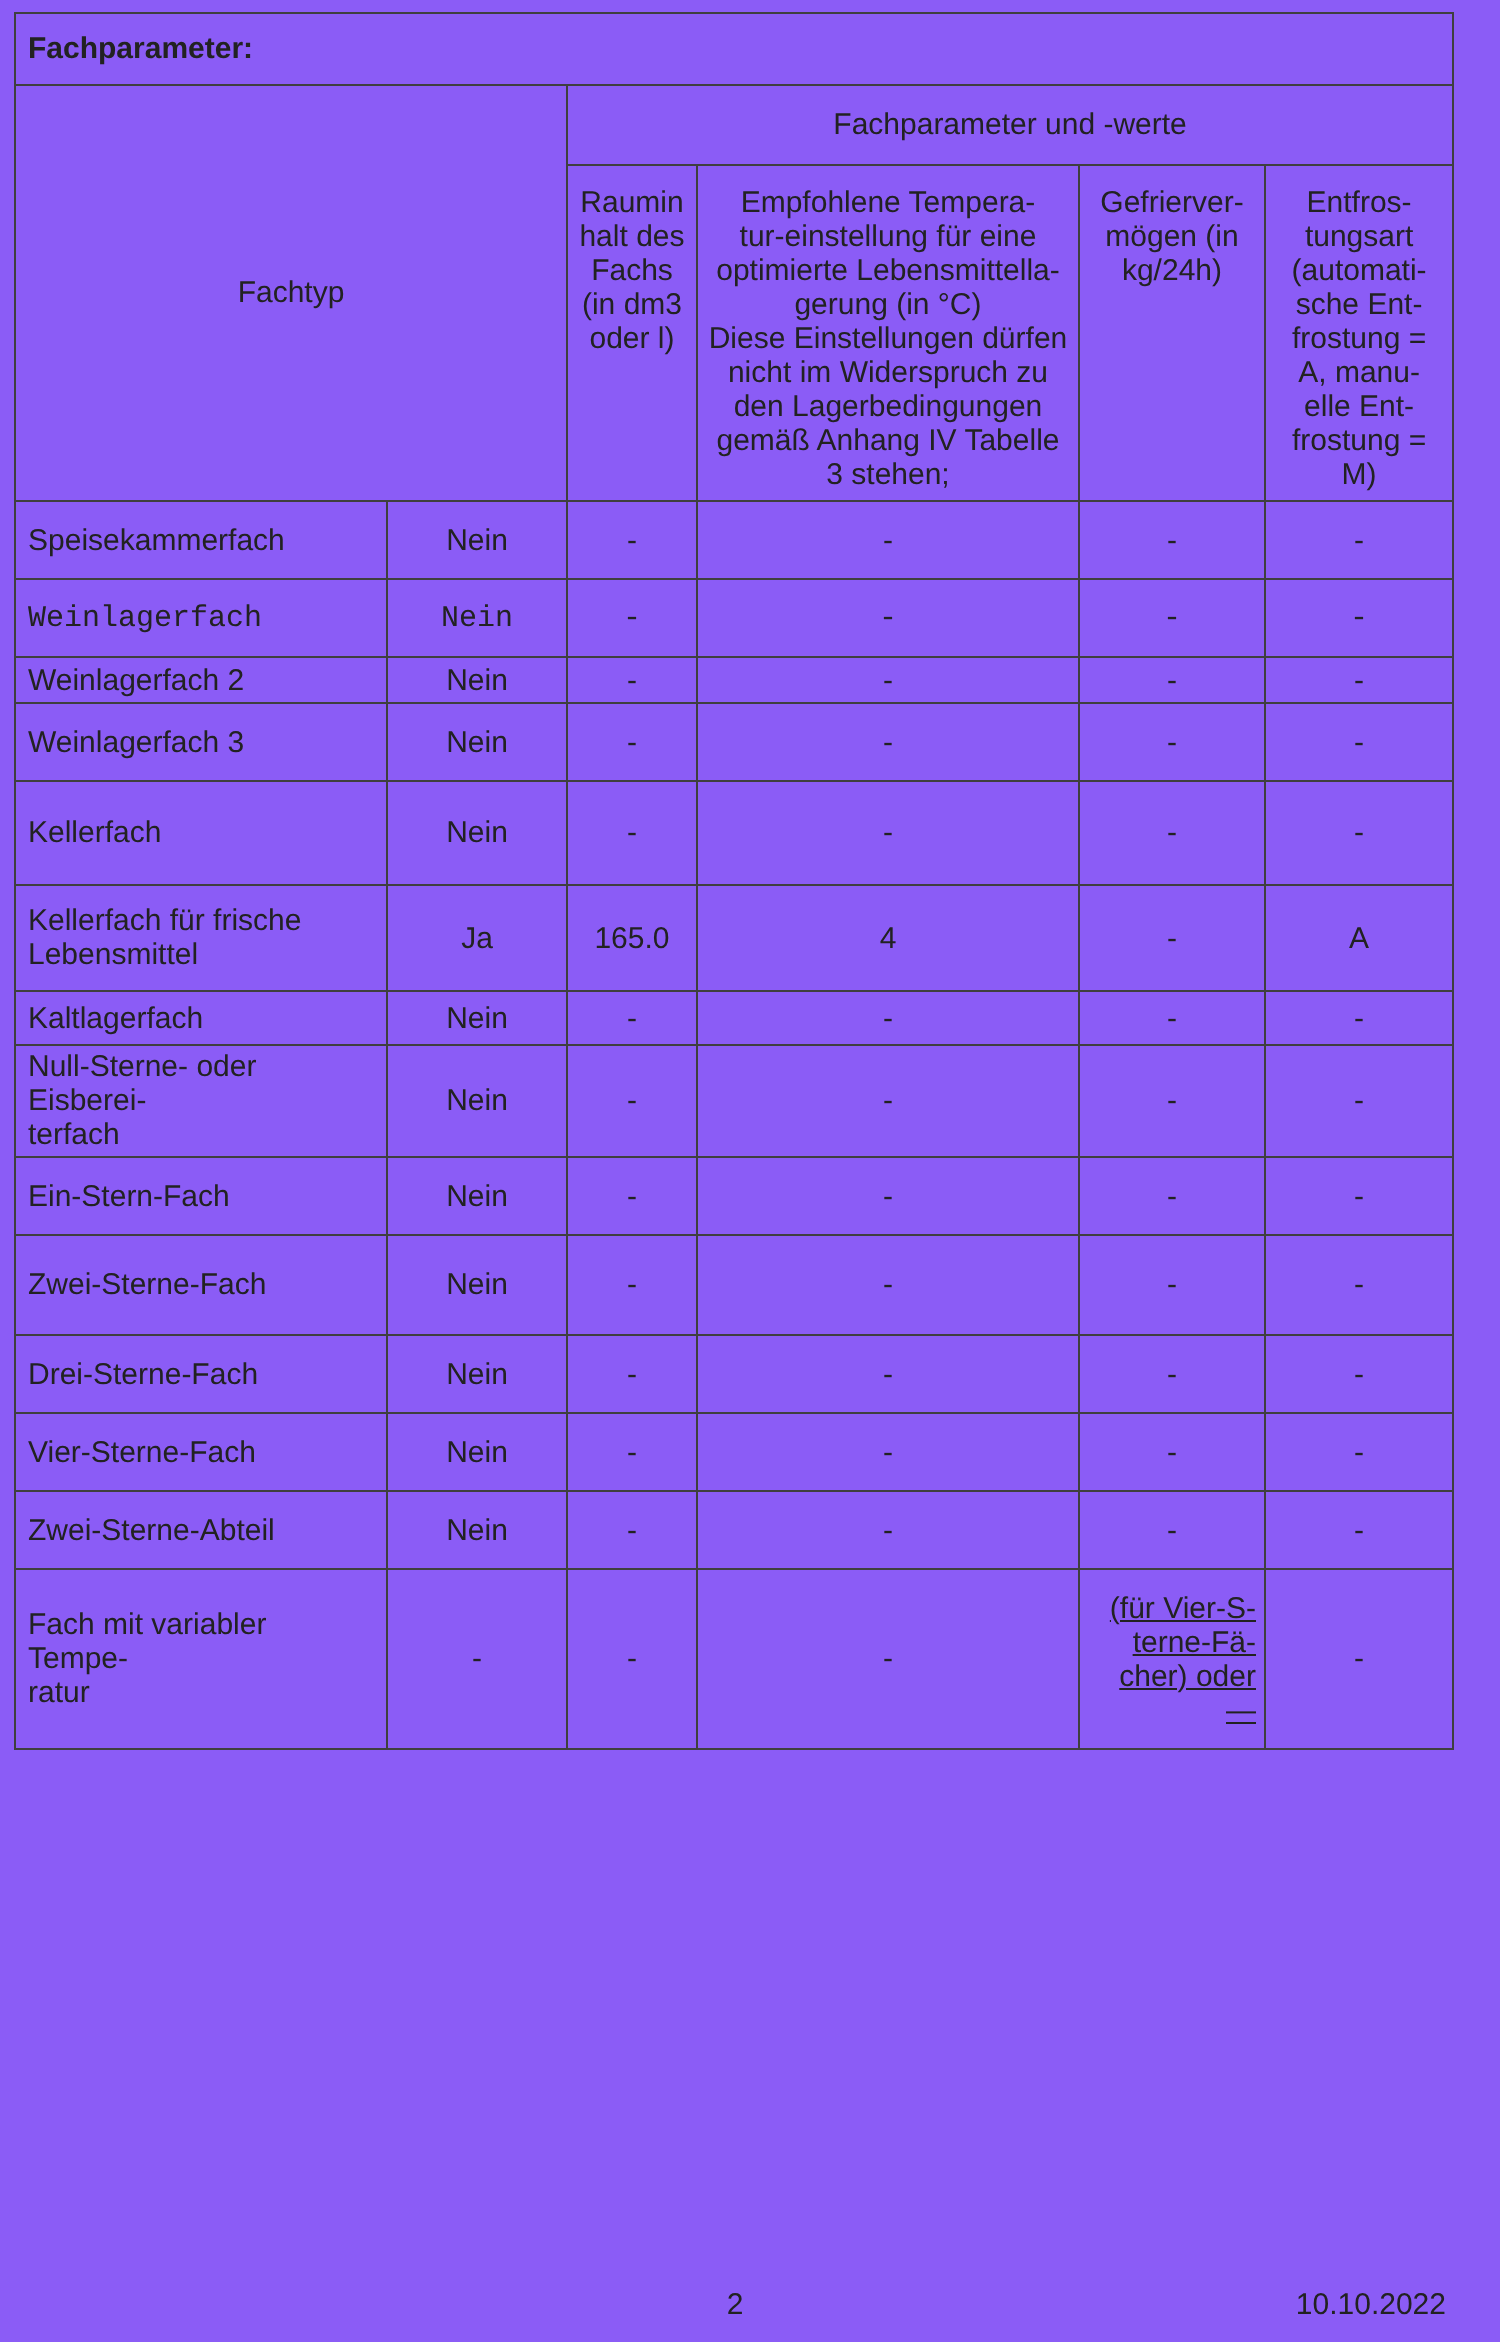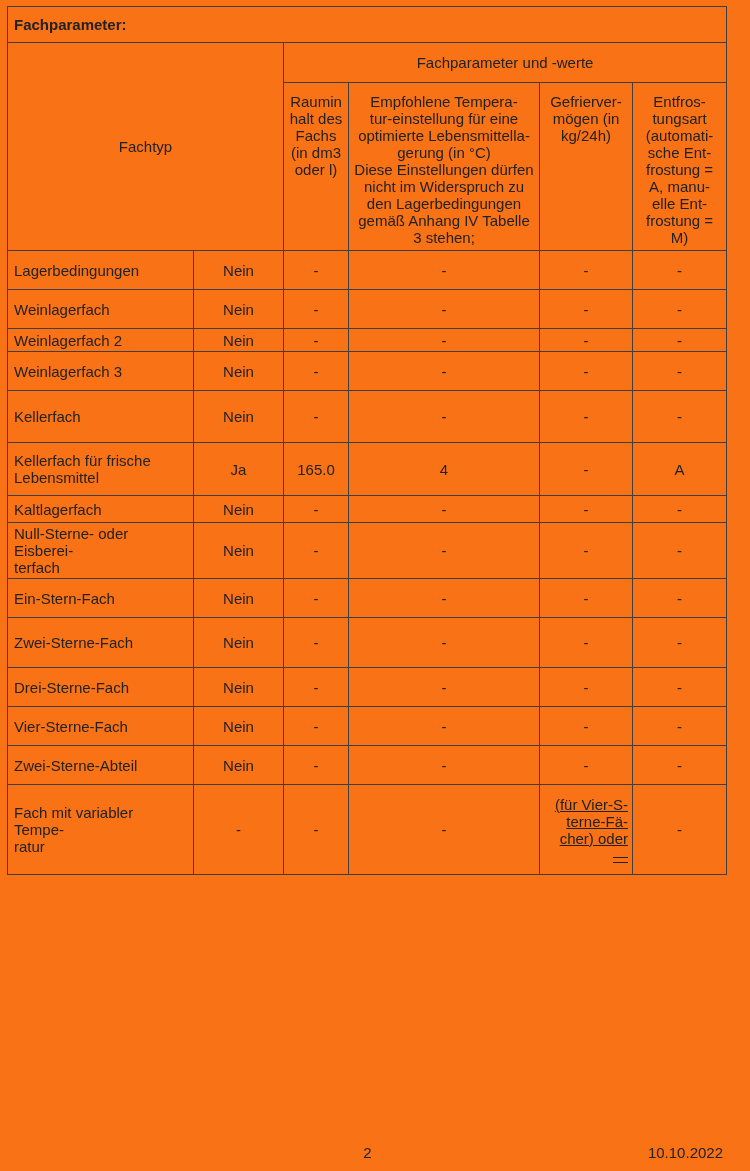--- a/index.html
+++ b/index.html
@@ -4,21 +4,21 @@
 <style>
   html, body {
     margin: 0;
     padding: 0;
     background: #ffffff;
   }
   .page {
     position: relative;
     width: 750px;
     height: 1171px;
-    background: #f97316;
+    background: #8b5cf6;
     font-family: "Liberation Sans", sans-serif;
     color: #222222;
     overflow: hidden;
   }
   table.fach-table {
     position: absolute;
     left: 7px;
     top: 6px;
     border-collapse: collapse;
     table-layout: fixed;
@@ -135,28 +135,28 @@
 sche Ent-
 frostung =
 A, manu-
 elle Ent-
 frostung =
 M)</td>
       </tr>
     </tbody>
     <tbody>
         <tr style="height: 39px;">
-      <td class="cell-name">Lagerbedingungen</td>
-      <td>Nein</td>
-      <td>-</td>
-      <td>-</td>
-      <td>-</td>
-      <td>-</td>
-    </tr>
-        <tr style="height: 39px;">
+      <td class="cell-name">Speisekammerfach</td>
+      <td>Nein</td>
+      <td>-</td>
+      <td>-</td>
+      <td>-</td>
+      <td>-</td>
+    </tr>
+        <tr style="height: 39px; font-family: Liberation Mono, monospace;">
       <td class="cell-name">Weinlagerfach</td>
       <td>Nein</td>
       <td>-</td>
       <td>-</td>
       <td>-</td>
       <td>-</td>
     </tr>
         <tr style="height: 23px;">
       <td class="cell-name">Weinlagerfach 2</td>
       <td>Nein</td>

